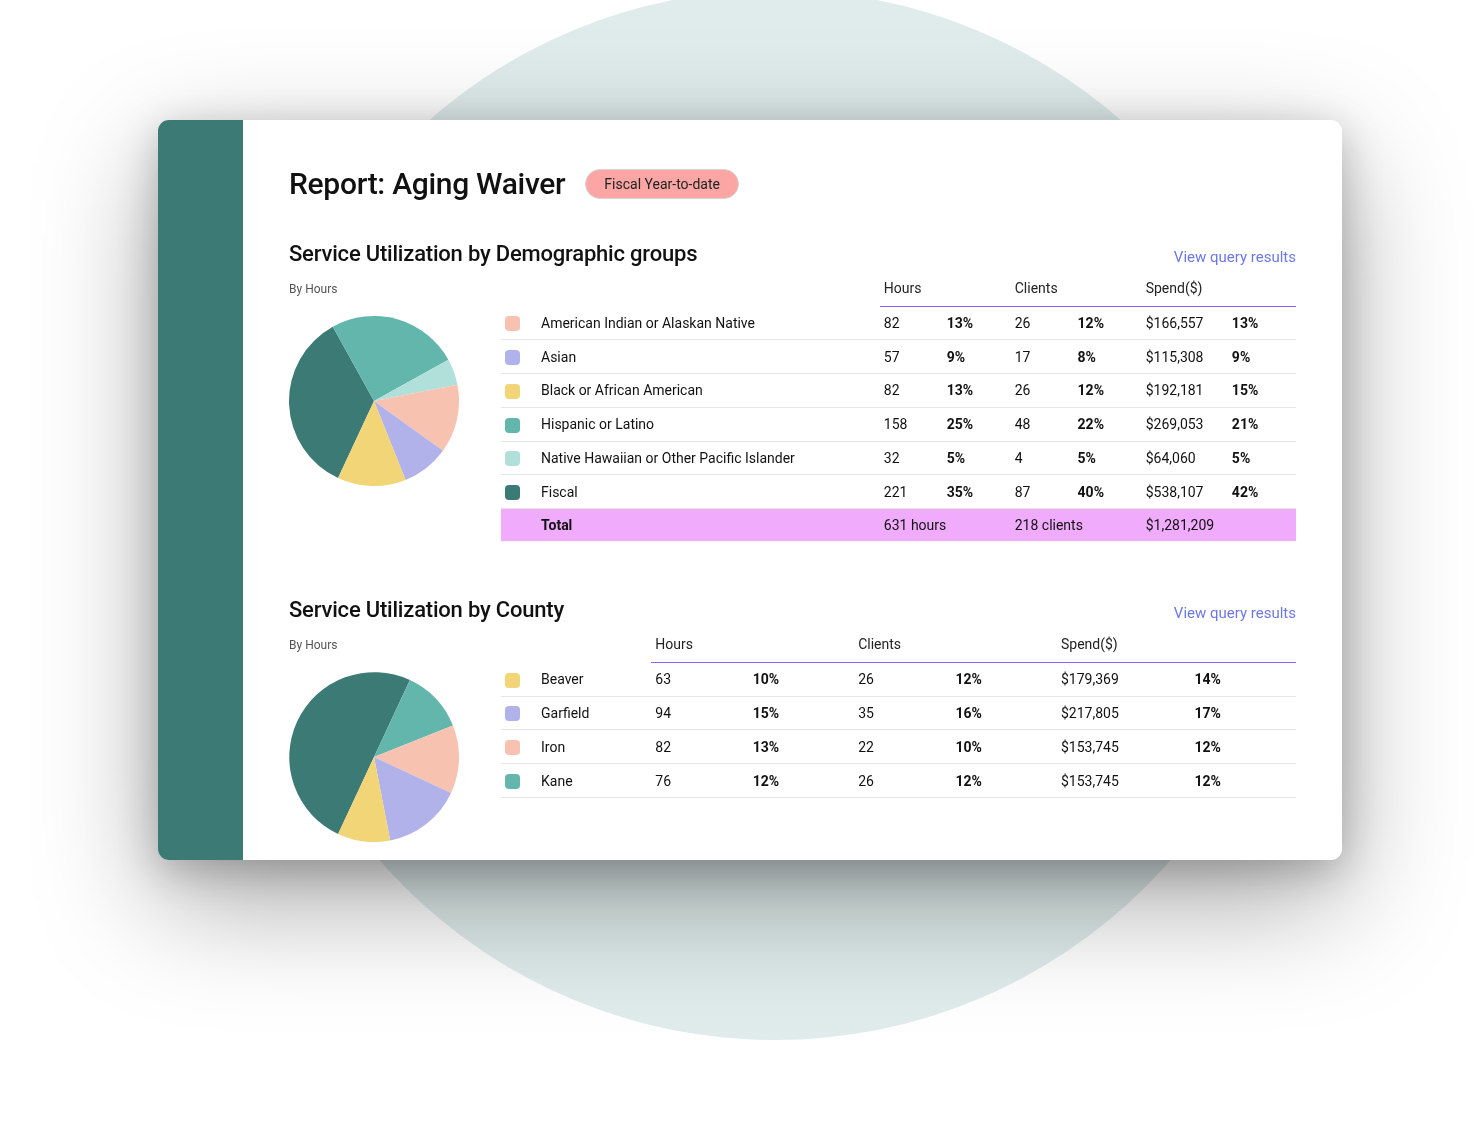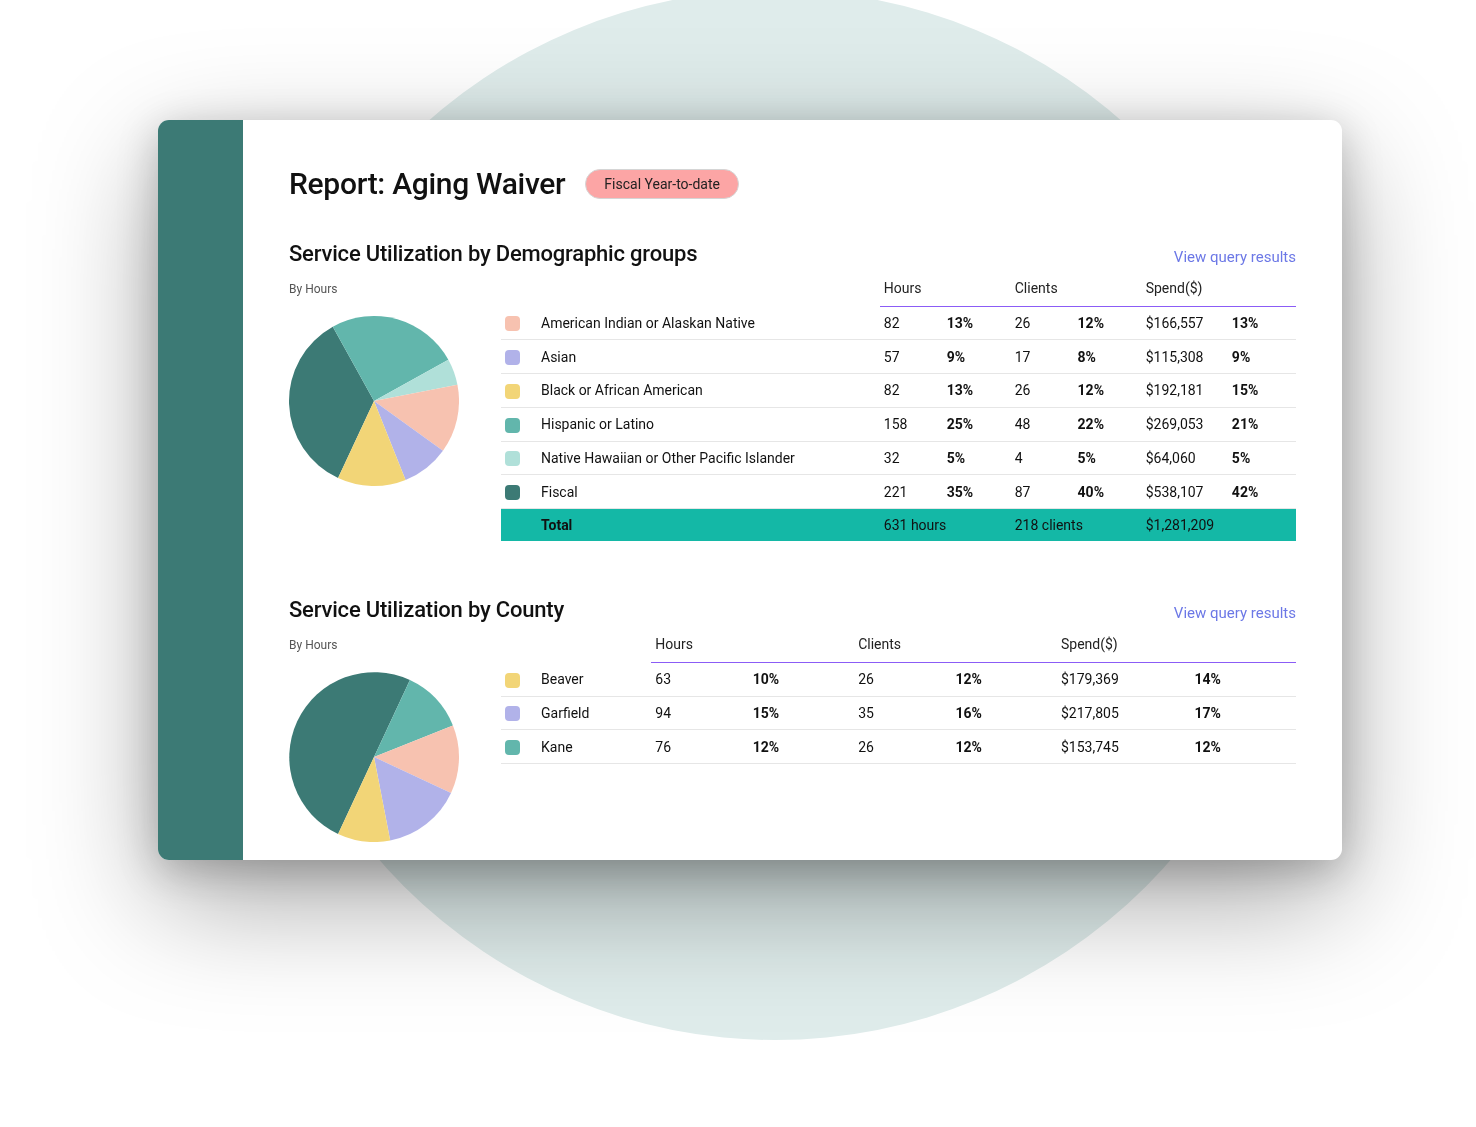--- a/index.html
+++ b/index.html
@@ -152,21 +152,21 @@
   .num {
     text-align: left;
     min-width: 40px;
   }
   .pct {
     font-weight: 700;
     text-align: left;
     min-width: 44px;
   }
   tr.total td {
-    background: #14b8a6;
+    background: #f0abfc;
     font-weight: 400;
     border-bottom: none;
   }
   tr.total td.row-label {
     font-weight: 700;
   }
 </style>
 </head>
 <body>
 
@@ -331,20 +331,30 @@
                     <td class="swatch-cell"><span class="swatch" style="background:#b1b2e9"></span></td>
                     <td class="row-label">Garfield</td>
                     <td class="num">94</td>
                     <td class="pct">15%</td>
                     <td class="num">35</td>
                     <td class="pct">16%</td>
                     <td class="num">$217,805</td>
                     <td class="pct">17%</td>
                   </tr>
                   <tr>
+                    <td class="swatch-cell"><span class="swatch" style="background:#f7c2b0"></span></td>
+                    <td class="row-label">Iron</td>
+                    <td class="num">82</td>
+                    <td class="pct">13%</td>
+                    <td class="num">22</td>
+                    <td class="pct">10%</td>
+                    <td class="num">$153,745</td>
+                    <td class="pct">12%</td>
+                  </tr>
+                  <tr>
                     <td class="swatch-cell"><span class="swatch" style="background:#62b6ac"></span></td>
                     <td class="row-label">Kane</td>
                     <td class="num">76</td>
                     <td class="pct">12%</td>
                     <td class="num">26</td>
                     <td class="pct">12%</td>
                     <td class="num">$153,745</td>
                     <td class="pct">12%</td>
                   </tr>
                 </tbody>

